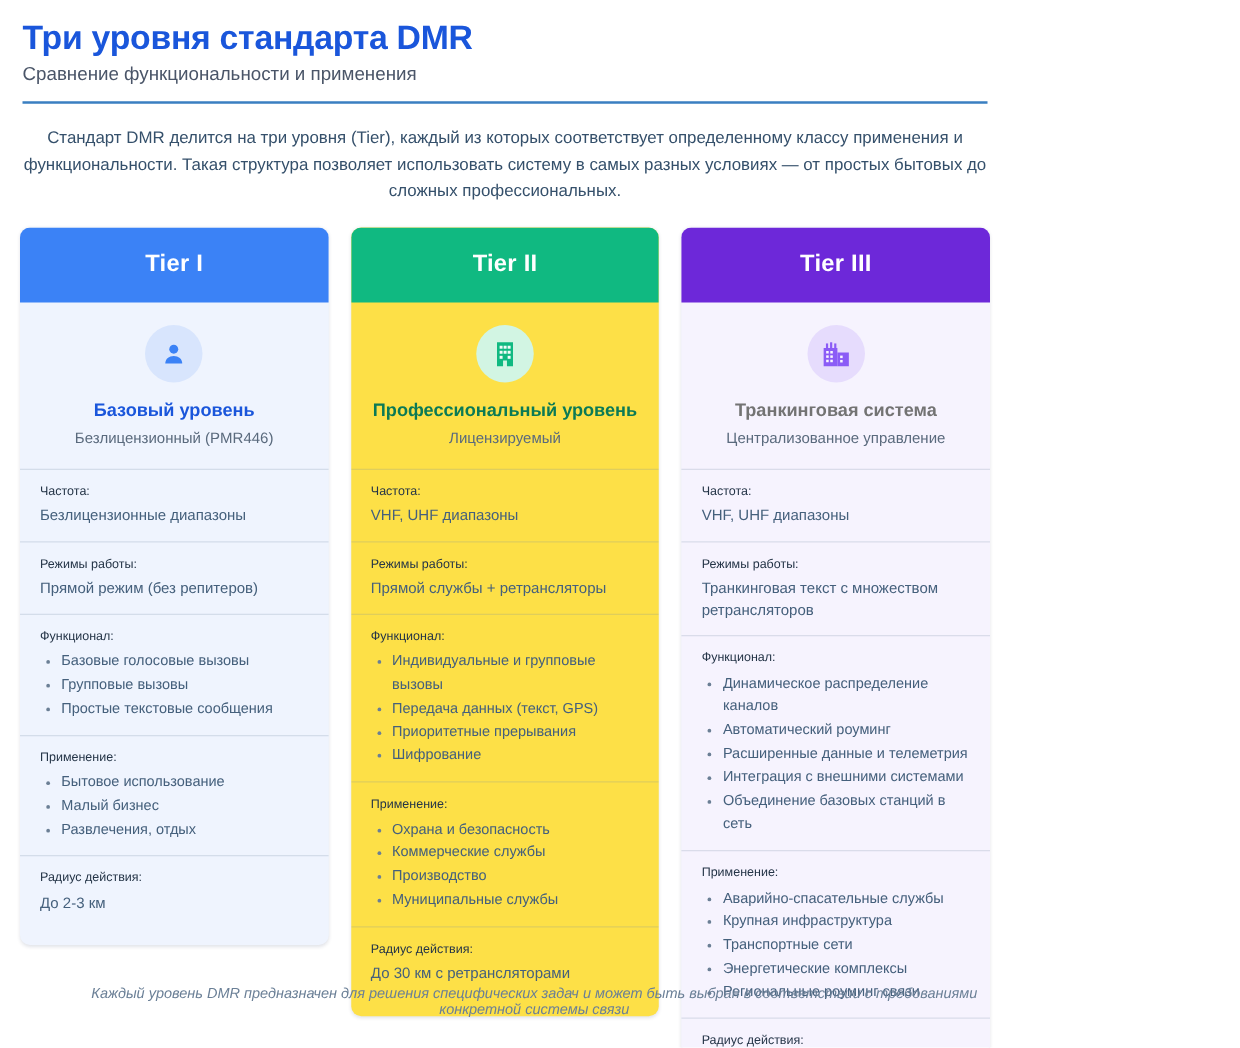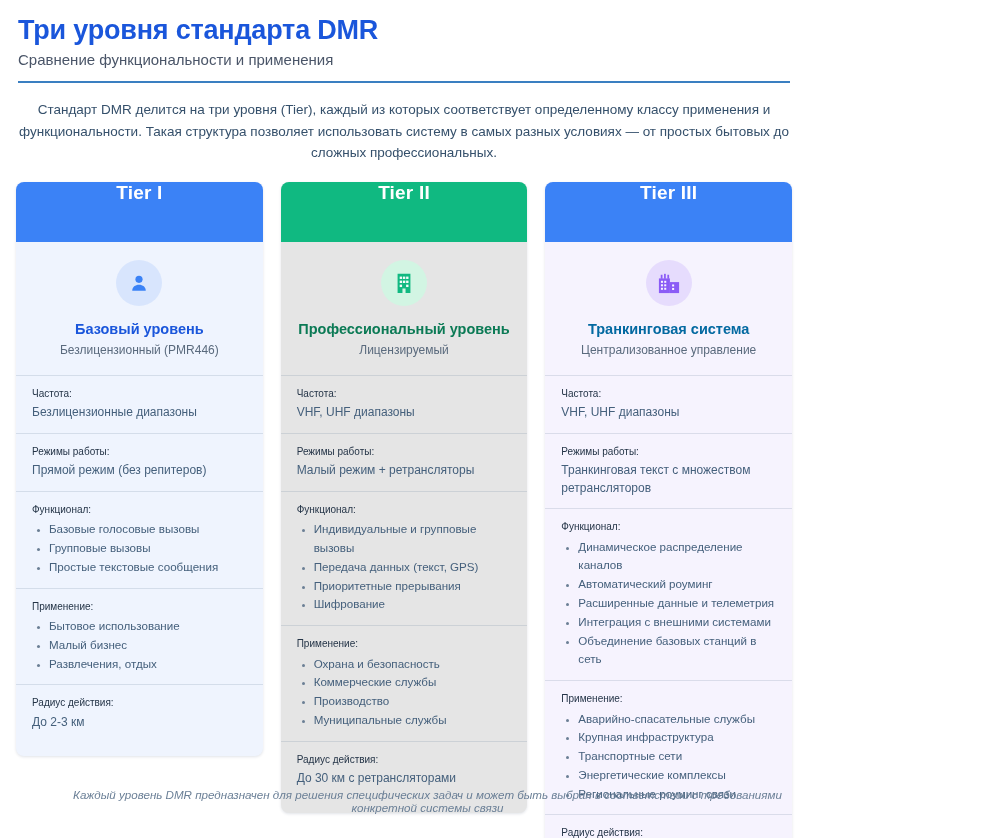--- a/index.html
+++ b/index.html
@@ -57,21 +57,21 @@
   }
   .card {
     width: 308px;
     border-radius: 8px;
     overflow: hidden;
     box-shadow: 0 1px 3px rgba(20,40,80,0.13);
   }
   .card-header {
     height: 60px;
     display: flex;
-    align-items: flex-start;
+    align-items: center;
     justify-content: center;
     color: #ffffff;
     font-size: 19px;
     font-weight: bold;
     letter-spacing: 0.2px;
   }
   .card-body { padding: 0 0 14px 0; }
 
   .card-intro {
     padding: 18px 16px 16px 16px;
@@ -190,21 +190,21 @@
               <li>Малый бизнес</li>
               <li>Развлечения, отдых</li>
             </ul>
           </div>
           <div class="spec">
             <div class="spec-label">Радиус действия:</div>
             <div class="spec-value">До 2-3 км</div>
           </div>
         </div>
       </div>
-      <div class="card" style="background: #e5e5e5;">
+      <div class="card" style="background: #fde047;">
         <div class="card-header" style="background:#10b981">
           <span>Tier II</span>
         </div>
         <div class="card-body">
           <div class="card-intro">
             <div class="icon-circle" style="background:#d2f5e3">
               <svg width="20" height="22" viewBox="0 0 20 24" fill="#10b981">
                 <path d="M3 2h14v21h-5.3v-5.1H8.3V23H3z"></path>
                 <rect x="5.3" y="5" width="2.6" height="2.6" fill="#fff" opacity="0.95"></rect>
                 <rect x="8.8" y="5" width="2.6" height="2.6" fill="#fff" opacity="0.95"></rect>
@@ -218,21 +218,21 @@
             </div>
             <div class="card-name" style="color:#0b7a55">Профессиональный уровень</div>
             <div class="card-sub">Лицензируемый</div>
           </div>
           <div class="spec">
             <div class="spec-label">Частота:</div>
             <div class="spec-value">VHF, UHF диапазоны</div>
           </div>
           <div class="spec">
             <div class="spec-label">Режимы работы:</div>
-            <div class="spec-value">Малый режим + ретрансляторы</div>
+            <div class="spec-value">Прямой службы + ретрансляторы</div>
           </div>
           <div class="spec">
             <div class="spec-label">Функционал:</div>
             <ul class="spec-list">
               <li>Индивидуальные и групповые вызовы</li>
               <li>Передача данных (текст, GPS)</li>
               <li>Приоритетные прерывания</li>
               <li>Шифрование</li>
             </ul>
           </div>
@@ -245,21 +245,21 @@
               <li>Муниципальные службы</li>
             </ul>
           </div>
           <div class="spec">
             <div class="spec-label">Радиус действия:</div>
             <div class="spec-value">До 30 км с ретрансляторами</div>
           </div>
         </div>
       </div>
       <div class="card" style="background: rgb(246, 243, 254);">
-        <div class="card-header" style="background:#3b82f6">
+        <div class="card-header" style="background:#6d28d9">
           <span>Tier III</span>
         </div>
         <div class="card-body">
           <div class="card-intro">
             <div class="icon-circle" style="background:#e6dcfd">
               <svg width="24" height="22" viewBox="0 0 26 24" fill="#8b5cf6">
                 <path d="M2 7h12v16H2z"></path>
                 <path d="M14 11h10v12H14z"></path>
                 <rect x="4" y="3" width="1.9" height="4.4"></rect>
                 <rect x="7.6" y="2" width="1.9" height="5.4"></rect>
@@ -267,21 +267,21 @@
                 <rect x="4.2" y="9.6" width="2.2" height="2.2" fill="#fff" opacity="0.95"></rect>
                 <rect x="7.8" y="9.6" width="2.2" height="2.2" fill="#fff" opacity="0.95"></rect>
                 <rect x="4.2" y="13.4" width="2.2" height="2.2" fill="#fff" opacity="0.95"></rect>
                 <rect x="7.8" y="13.4" width="2.2" height="2.2" fill="#fff" opacity="0.95"></rect>
                 <rect x="4.2" y="17.2" width="2.2" height="2.2" fill="#fff" opacity="0.95"></rect>
                 <rect x="7.8" y="17.2" width="2.2" height="2.2" fill="#fff" opacity="0.95"></rect>
                 <rect x="16.4" y="13.6" width="2.2" height="2.2" fill="#fff" opacity="0.95"></rect>
                 <rect x="16.4" y="17.4" width="2.2" height="2.2" fill="#fff" opacity="0.95"></rect>
               </svg>
             </div>
-            <div class="card-name" style="color:#0369a1">Транкинговая система</div>
+            <div class="card-name" style="color:#737373">Транкинговая система</div>
             <div class="card-sub">Централизованное управление</div>
           </div>
           <div class="spec">
             <div class="spec-label">Частота:</div>
             <div class="spec-value">VHF, UHF диапазоны</div>
           </div>
           <div class="spec">
             <div class="spec-label">Режимы работы:</div>
             <div class="spec-value">Транкинговая текст с множеством ретрансляторов</div>
           </div>

